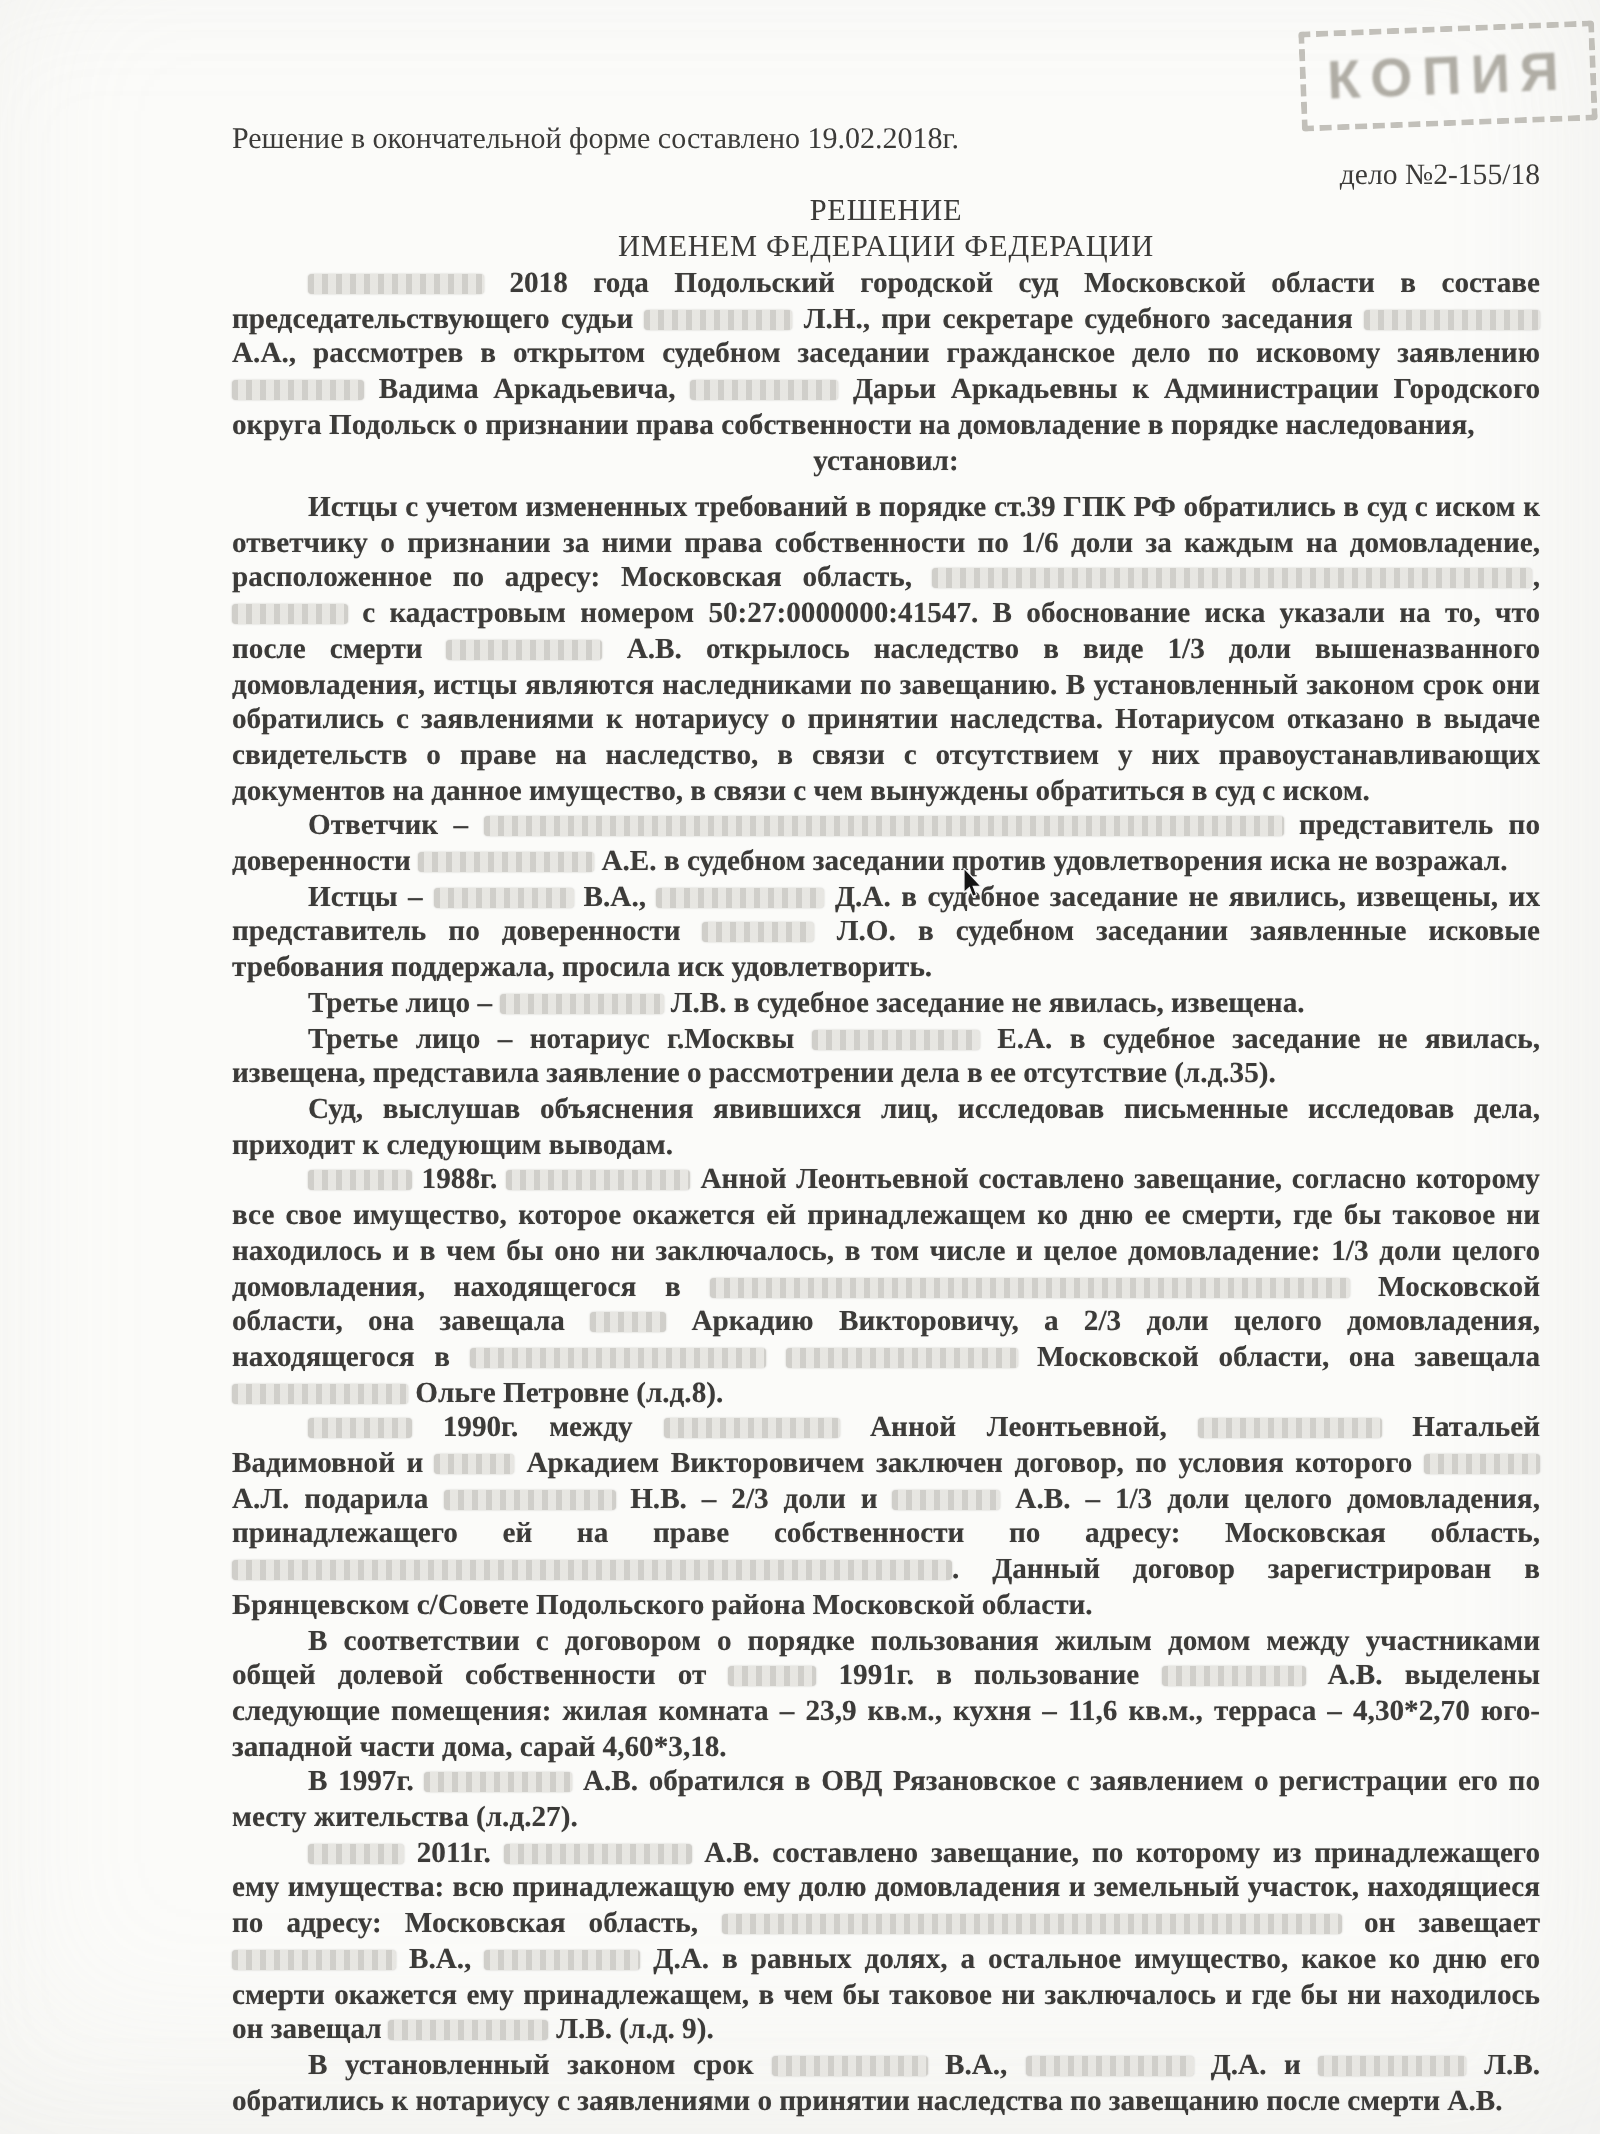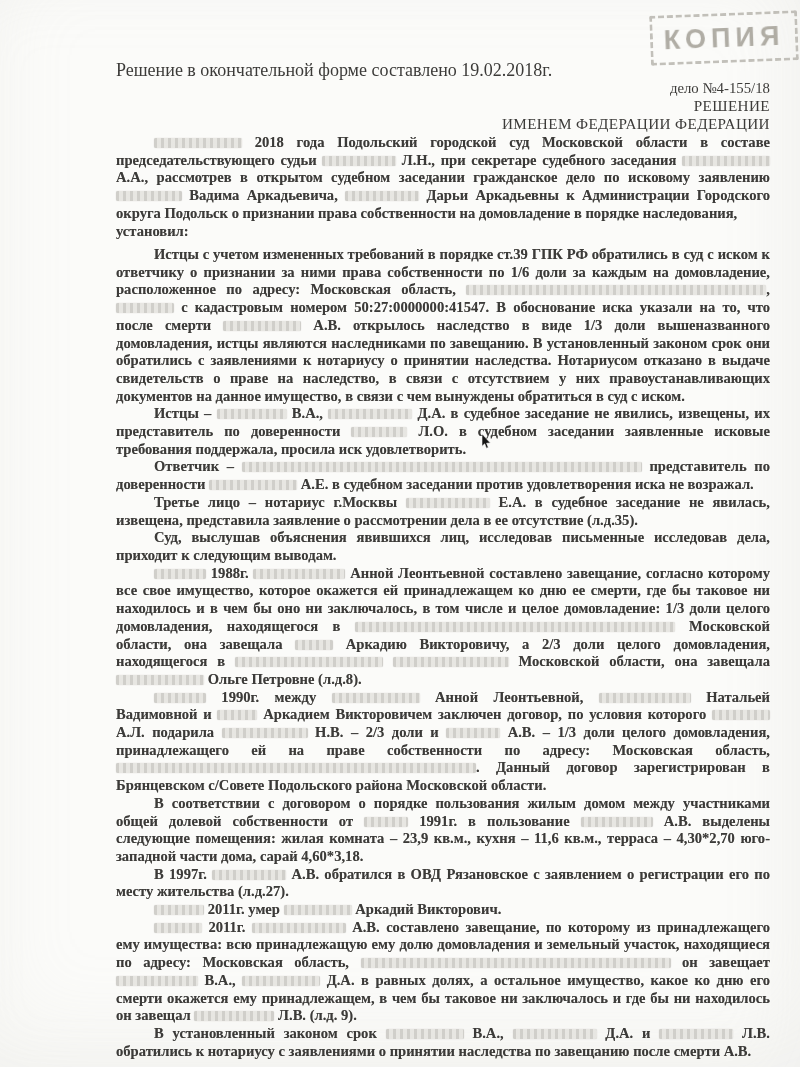--- a/index.html
+++ b/index.html
@@ -3,27 +3,27 @@
 <meta charset="utf-8">
 <style>
   html,body{margin:0;padding:0;background:#ffffff;}
   .page{
     position:relative;width:800px;height:1067px;overflow:hidden;
     background:#fbfbf9;
     font-family:"Liberation Serif", serif;color:#3c3b39;
     box-shadow:inset 0 -40px 80px rgba(205,203,196,0.12), inset -25px 0 60px rgba(210,208,202,0.08);
   }
   .content{position:absolute;left:116px;top:62px;width:654px;}
-  .finalized{font-size:18px;line-height:17.7px;}
+  .finalized{font-size:15px;line-height:17.7px;}
   .case-number{text-align:right;font-size:14.8px;line-height:17.7px;}
-  .title{text-align:right;font-size:15.2px;line-height:17.7px;letter-spacing:0.4px;}
+  .title{text-align:center;font-size:15.2px;line-height:17.7px;letter-spacing:0.4px;}
   .docbody{margin-top:1px;font-size:14.6px;line-height:17.7px;text-align:justify;
     text-shadow:0 0 0.4px rgba(70,68,64,0.45);}
   .para{text-indent:38px;margin:0;font-weight:bold;}
-  .para.center{text-indent:0;margin:1px 0 5px 0;}
+  .para.center{text-align:center;text-indent:0;margin:1px 0 5px 0;}
   .redact{
     display:inline-block;height:10px;border-radius:2px;
     background-color:#e9e8e4;
     background-image:repeating-linear-gradient(90deg,
       rgba(150,148,142,0.30) 0px, rgba(150,148,142,0.30) 3px,
       rgba(224,223,218,0.20) 3px, rgba(224,223,218,0.20) 7px);
     box-shadow:0 0 1px rgba(125,123,117,0.4);
     vertical-align:baseline;transform:translateY(1px);
     filter:blur(0.3px);
   }
@@ -44,37 +44,37 @@
 <body>
 
 <div class="page">
 
   <div class="stamp">
     <span class="stamp-text">КОПИЯ</span>
   </div>
 
   <div class="content">
     <div class="finalized">Решение в окончательной форме составлено 19.02.2018г.</div>
-    <div class="case-number">дело №4-155/18</div>
+    <div class="case-number">дело №2-155/18</div>
     <div class="title">РЕШЕНИЕ</div>
     <div class="title">ИМЕНЕМ ФЕДЕРАЦИИ ФЕДЕРАЦИИ</div>
 
     <div class="docbody">
         <p class="para"><span class="redact" style="width: 88px;"></span> 2018 года Подольский городской суд Московской области в составе председательствующего судьи <span class="redact" style="width: 74px;"></span> Л.Н., при секретаре судебного заседания <span class="redact" style="width: 88px;"></span> А.А., рассмотрев в открытом судебном заседании гражданское дело по исковому заявлению <span class="redact" style="width: 66px;"></span> Вадима Аркадьевича, <span class="redact" style="width: 74px;"></span> Дарьи Аркадьевны к Администрации Городского округа Подольск о признании права собственности на домовладение в порядке наследования,</p>
         <p class="para center">установил:</p>
         <p class="para">Истцы с учетом измененных требований в порядке ст.39 ГПК РФ обратились в суд с иском к ответчику о признании за ними права собственности по 1/6 доли за каждым на домовладение, расположенное по адресу: Московская область, <span class="redact" style="width: 300px;"></span>, <span class="redact" style="width: 58px;"></span> с кадастровым номером 50:27:0000000:41547. В обоснование иска указали на то, что после смерти <span class="redact" style="width: 78px;"></span> А.В. открылось наследство в виде 1/3 доли вышеназванного домовладения, истцы являются наследниками по завещанию. В установленный законом срок они обратились с заявлениями к нотариусу о принятии наследства. Нотариусом отказано в выдаче свидетельств о праве на наследство, в связи с отсутствием у них правоустанавливающих документов на данное имущество, в связи с чем вынуждены обратиться в суд с иском.</p>
+        <p class="para">Ответчик – <span class="redact" style="width: 400px;"></span> представитель по доверенности <span class="redact" style="width: 88px;"></span> А.Е. в судебном заседании против удовлетворения иска не возражал.</p>
         <p class="para">Истцы – <span class="redact" style="width: 70px;"></span> В.А., <span class="redact" style="width: 84px;"></span> Д.А. в судебное заседание не явились, извещены, их представитель по доверенности <span class="redact" style="width: 56px;"></span> Л.О. в судебном заседании заявленные исковые требования поддержала, просила иск удовлетворить.</p>
-        <p class="para">Ответчик – <span class="redact" style="width: 400px;"></span> представитель по доверенности <span class="redact" style="width: 88px;"></span> А.Е. в судебном заседании против удовлетворения иска не возражал.</p>
+        <p class="para">Третье лицо – <span class="redact" style="width: 82px;"></span> Л.В. в судебное заседание не явилась, извещена.</p>
         <p class="para">Третье лицо – нотариус г.Москвы <span class="redact" style="width: 84px;"></span> Е.А. в судебное заседание не явилась, извещена, представила заявление о рассмотрении дела в ее отсутствие (л.д.35).</p>
         <p class="para">Суд, выслушав объяснения явившихся лиц, исследовав письменные исследовав дела, приходит к следующим выводам.</p>
         <p class="para"><span class="redact" style="width: 52px;"></span> 1988г. <span class="redact" style="width: 92px;"></span> Анной Леонтьевной составлено завещание, согласно которому все свое имущество, которое окажется ей принадлежащем ко дню ее смерти, где бы таковое ни находилось и в чем бы оно ни заключалось, в том числе и целое домовладение: 1/3 доли целого домовладения, находящегося в <span class="redact" style="width: 320px;"></span> Московской области, она завещала <span class="redact" style="width: 38px;"></span> Аркадию Викторовичу, а 2/3 доли целого домовладения, находящегося в <span class="redact" style="width: 148px;"></span> <span class="redact" style="width: 116px;"></span> Московской области, она завещала <span class="redact" style="width: 88px;"></span> Ольге Петровне (л.д.8).</p>
         <p class="para"><span class="redact" style="width: 52px;"></span> 1990г. между <span class="redact" style="width: 88px;"></span> Анной Леонтьевной, <span class="redact" style="width: 92px;"></span> Натальей Вадимовной и <span class="redact" style="width: 40px;"></span> Аркадием Викторовичем заключен договор, по условия которого <span class="redact" style="width: 58px;"></span> А.Л. подарила <span class="redact" style="width: 86px;"></span> Н.В. – 2/3 доли и <span class="redact" style="width: 54px;"></span> А.В. – 1/3 доли целого домовладения, принадлежащего ей на праве собственности по адресу: Московская область, <span class="redact" style="width: 360px;"></span>. Данный договор зарегистрирован в Брянцевском с/Совете Подольского района Московской области.</p>
         <p class="para">В соответствии с договором о порядке пользования жилым домом между участниками общей долевой собственности от <span class="redact" style="width: 44px;"></span> 1991г. в пользование <span class="redact" style="width: 72px;"></span> А.В. выделены следующие помещения: жилая комната – 23,9 кв.м., кухня – 11,6 кв.м., терраса – 4,30*2,70 юго-западной части дома, сарай 4,60*3,18.</p>
         <p class="para">В 1997г. <span class="redact" style="width: 74px;"></span> А.В. обратился в ОВД Рязановское с заявлением о регистрации его по месту жительства (л.д.27).</p>
-        <p class="para"><span class="redact" style="width: 50px;"></span> 2011г. умер <span class="redact" style="width: 68px;"></span> Аркадий Викторович.</p>
         <p class="para"><span class="redact" style="width: 48px;"></span> 2011г. <span class="redact" style="width: 94px;"></span> А.В. составлено завещание, по которому из принадлежащего ему имущества: всю принадлежащую ему долю домовладения и земельный участок, находящиеся по адресу: Московская область, <span class="redact" style="width: 310px;"></span> он завещает <span class="redact" style="width: 82px;"></span> В.А., <span class="redact" style="width: 78px;"></span> Д.А. в равных долях, а остальное имущество, какое ко дню его смерти окажется ему принадлежащем, в чем бы таковое ни заключалось и где бы ни находилось он завещал <span class="redact" style="width: 80px;"></span> Л.В. (л.д. 9).</p>
         <p class="para">В установленный законом срок <span class="redact" style="width: 78px;"></span> В.А., <span class="redact" style="width: 84px;"></span> Д.А. и <span class="redact" style="width: 74px;"></span> Л.В. обратились к нотариусу с заявлениями о принятии наследства по завещанию после смерти  А.В.</p>
       </div>
   </div>
 
   <svg class="cursor" viewBox="0 0 13 16" xmlns="http://www.w3.org/2000/svg">
     <path d="M1,0 L1,12.2 L3.7,9.8 L5.4,14.2 L7.3,13.4 L5.6,9.2 L9.4,9 Z" fill="#151515" stroke="#f5f5f5" stroke-width="0.6"></path>
   </svg>
 
 </div>

